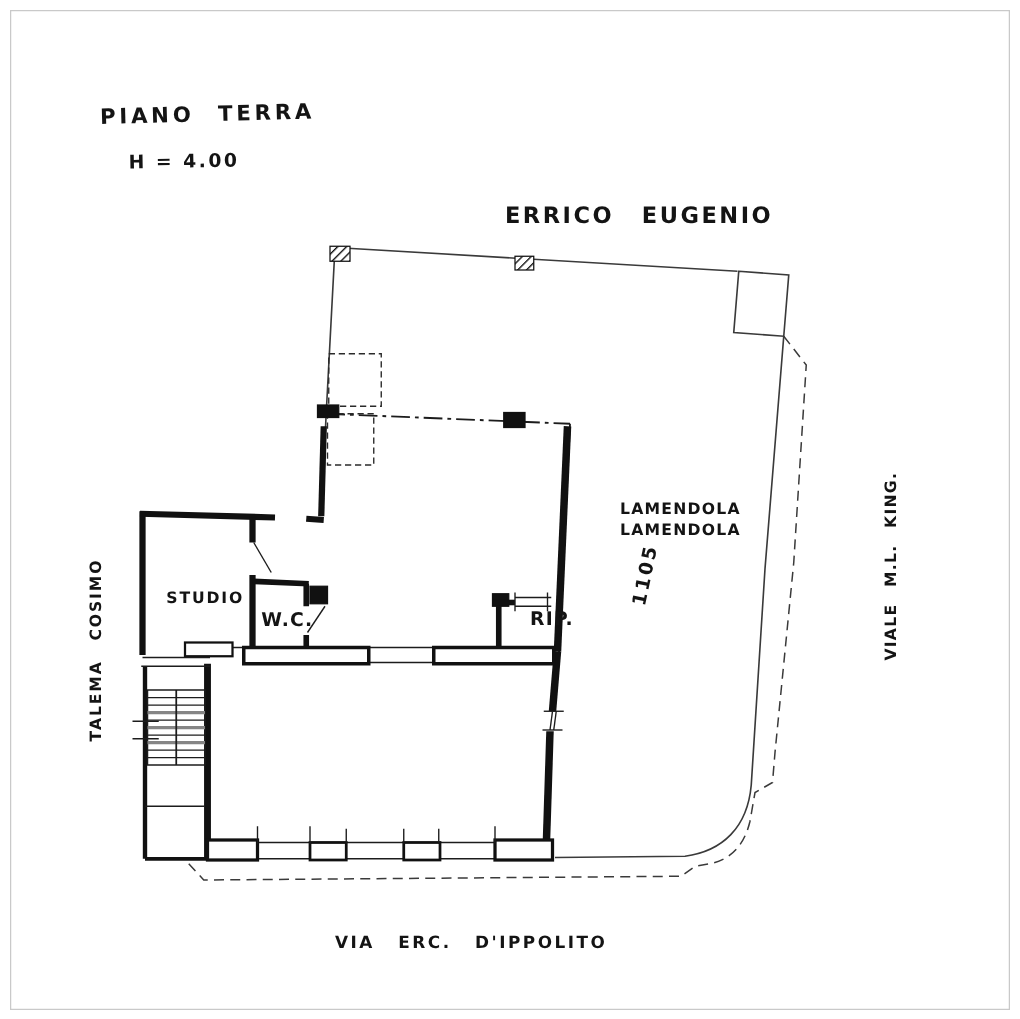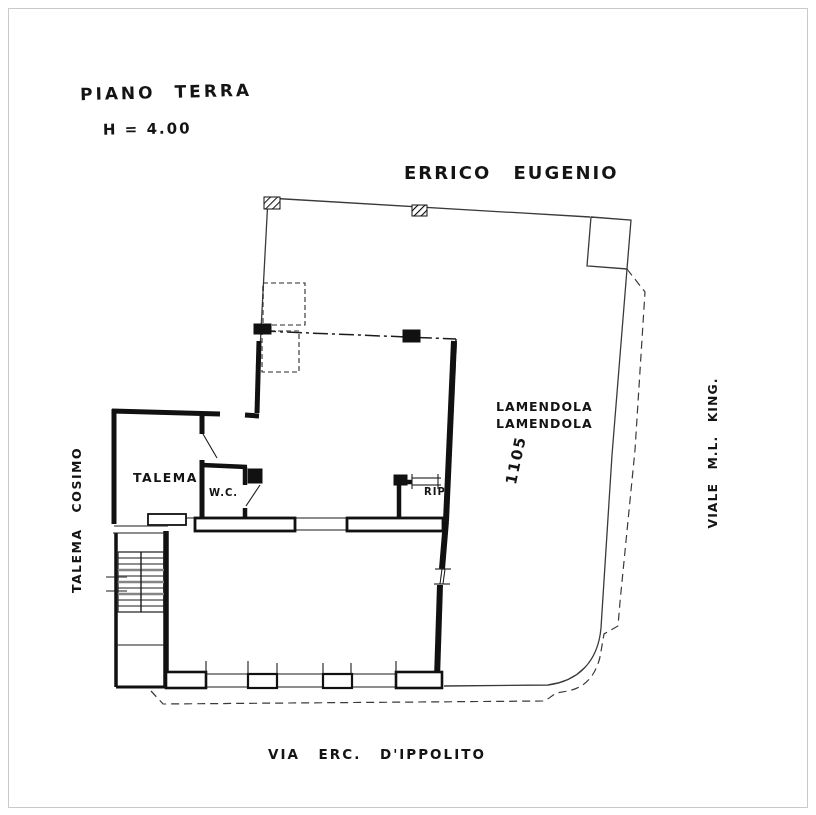--- a/index.html
+++ b/index.html
@@ -9,21 +9,21 @@
        border:1px solid #c9c9c9;pointer-events:none;}
   svg{position:absolute;left:0;top:0;}
   .label{position:absolute;white-space:nowrap;color:#141414;
          font-weight:600;}
   .hand{letter-spacing:2.5px;}
   .title{font-size:17px;letter-spacing:3px;word-spacing:10px;transform:rotate(-1.5deg);}
   .subtitle{font-size:15px;letter-spacing:2px;transform:rotate(-1deg);}
   .street{font-size:13.5px;letter-spacing:2px;word-spacing:12px;}
   .neighbor{font-size:18px;letter-spacing:2px;word-spacing:14px;}
   .room{font-size:12.5px;letter-spacing:1.5px;}
-  .small-room{font-size:10px;letter-spacing:1px;text-align:right;}
+  .small-room{font-size:15px;letter-spacing:1px;text-align:right;}
   .rot{transform:translate(-50%,-50%) rotate(-90deg);transform-origin:center;}
   .parcel{font-size:15px;letter-spacing:2px;
           transform:translate(-50%,-50%) rotate(-78deg);}
   .owner2{font-size:12.5px;letter-spacing:1px;line-height:17px;}
 </style>
 </head>
 <body>
 
 <div class="page-frame"></div>
 
@@ -160,21 +160,21 @@
 <div class="label hand subtitle" style="left:103px; top:120px;">H = 4.00</div>
 
 <div class="label hand neighbor" style="left:404px; top:162px;">ERRICO EUGENIO</div>
 
 <div class="label owner2" style="left:496px; top:382px;margin-top:16px;">
   <div>LAMENDOLA</div>
   <div>LAMENDOLA</div>
 </div>
 <div class="label parcel" style="left:516px; top:460px;">1105</div>
 
-<div class="label room" style="left:133px; top:470px;">TALEMA</div>
+<div class="label room" style="left:133px; top:470px;">STUDIO</div>
 <div class="label small-room" style="left:209px; top:487px;">W.C.</div>
 <div class="label small-room" style="left:424px; top:486px;">RIP.</div>
 
 <div class="label rot" style="left:76px;  top:520px; font-size:12.5px; letter-spacing:1.5px; word-spacing:10px;">TALEMA COSIMO</div>
 
 <div class="label rot" style="left:712px; top:453px; font-size:12.5px; letter-spacing:1px; word-spacing:8px;">VIALE  M.L.  KING.</div>
 
 <div class="label hand street" style="left:268px; top:746px;">VIA  ERC.  D'IPPOLITO</div>
 
 </body></html>

